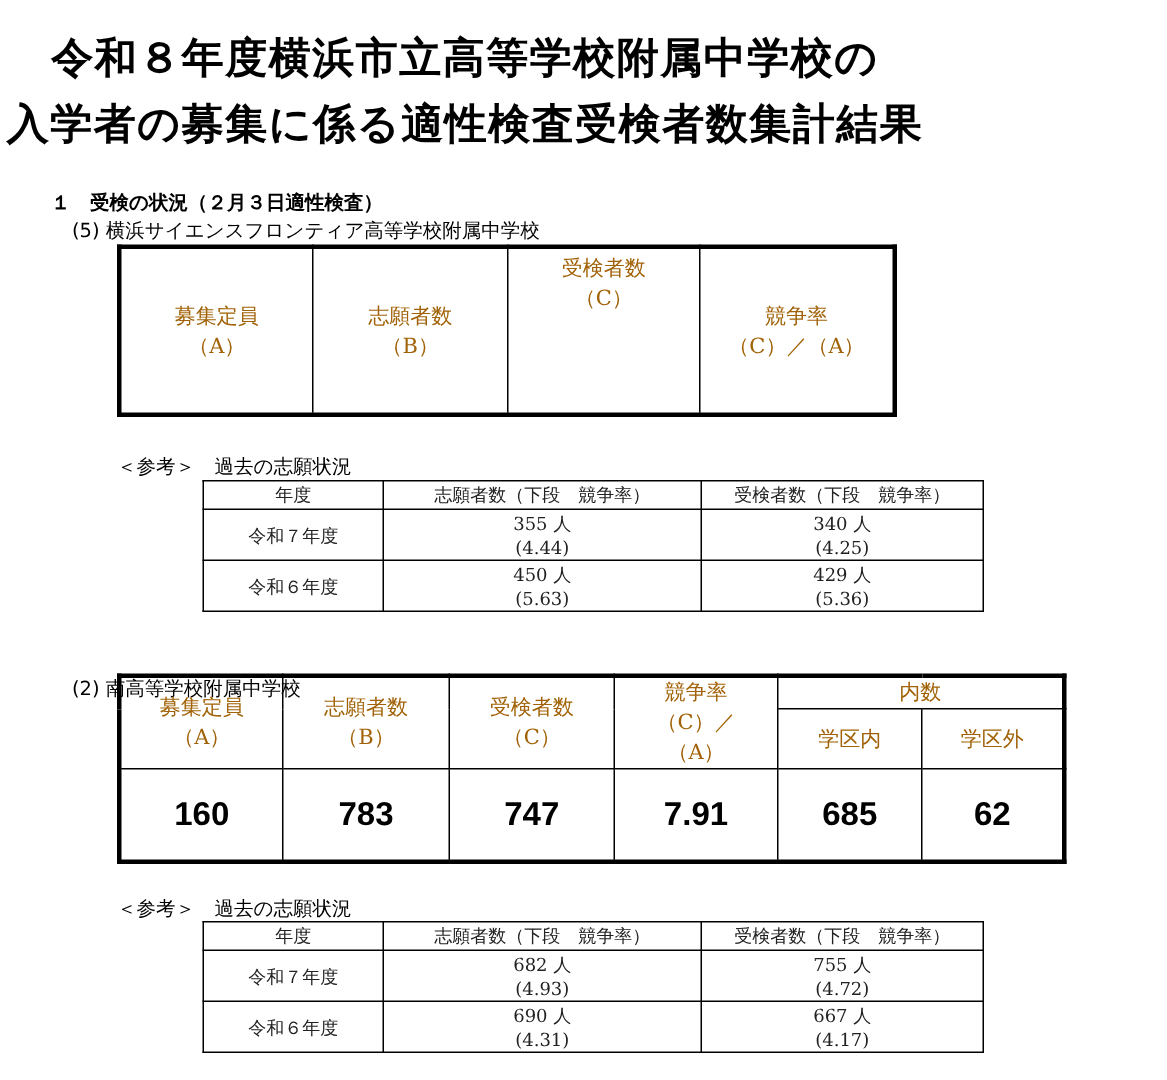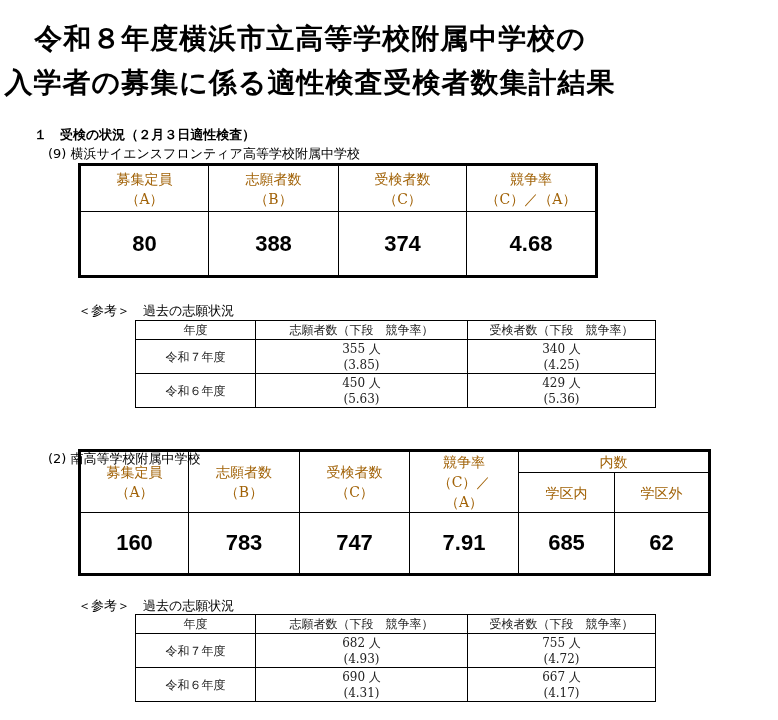--- a/index.html
+++ b/index.html
@@ -21,21 +21,21 @@
   .reft .yr { font-family: "DejaVu Sans", sans-serif; font-size: 12px; }
 </style>
 </head>
 <body>
 
 <div class="title t1">令和８年度横浜市立高等学校附属中学校の</div>
 <div class="title t2">入学者の募集に係る適性検査受検者数集計結果</div>
 
 <div class="sec" style="left:34px; top:126px;">１　受検の状況（２月３日適性検査）</div>
 
-<div class="sub" style="left:48px; top:145px;">(9) 横浜サイエンスフロンティア高等学校附属中学校</div>
+<div class="sub" style="left:48px; top:145px;">(5) 横浜サイエンスフロンティア高等学校附属中学校</div>
 
 <table class="main" style="left:78px; top:163px; width:520px; height:115px;">
   <colgroup>
       <col style="width:129px">
       <col style="width:130px">
       <col style="width:128px">
       <col style="width:130px">
     </colgroup>
   <tbody>
       <tr style="height:47px;">
@@ -49,26 +49,20 @@
         </td>
     <td class="hdr" style="vertical-align:top; padding-top:3px;">
           <div>受検者数</div>
           <div>（C）</div>
         </td>
     <td class="hdr">
           <div>競争率</div>
           <div>（C）／（A）</div>
         </td>
   </tr>
-  <tr>
-    <td class="val">80</td>
-    <td class="val">388</td>
-    <td class="val">374</td>
-    <td class="val">4.68</td>
-  </tr>
 </tbody>
   </table>
 
 <div class="ref" style="left:78px; top:302px;">＜参考＞　過去の志願状況</div>
 
 <table class="reft" style="left:87px; top:320px; width:521px;">
   <colgroup>
       <col style="width:120px">
       <col style="width:212px">
       <col style="width:188px">
@@ -76,21 +70,21 @@
   <tbody>
       <tr class="rh">
     <td class="yr">年度</td>
     <td>志願者数（下段　競争率）</td>
     <td>受検者数（下段　競争率）</td>
   </tr>
   <tr style="height:34px;">
     <td class="yr">令和７年度</td>
     <td>
           <div>355 人</div>
-          <div>(3.85)</div>
+          <div>(4.44)</div>
         </td>
     <td>
           <div>340 人</div>
           <div>(4.25)</div>
         </td>
   </tr>
   <tr style="height:34px;">
     <td class="yr">令和６年度</td>
     <td>
           <div>450 人</div>

